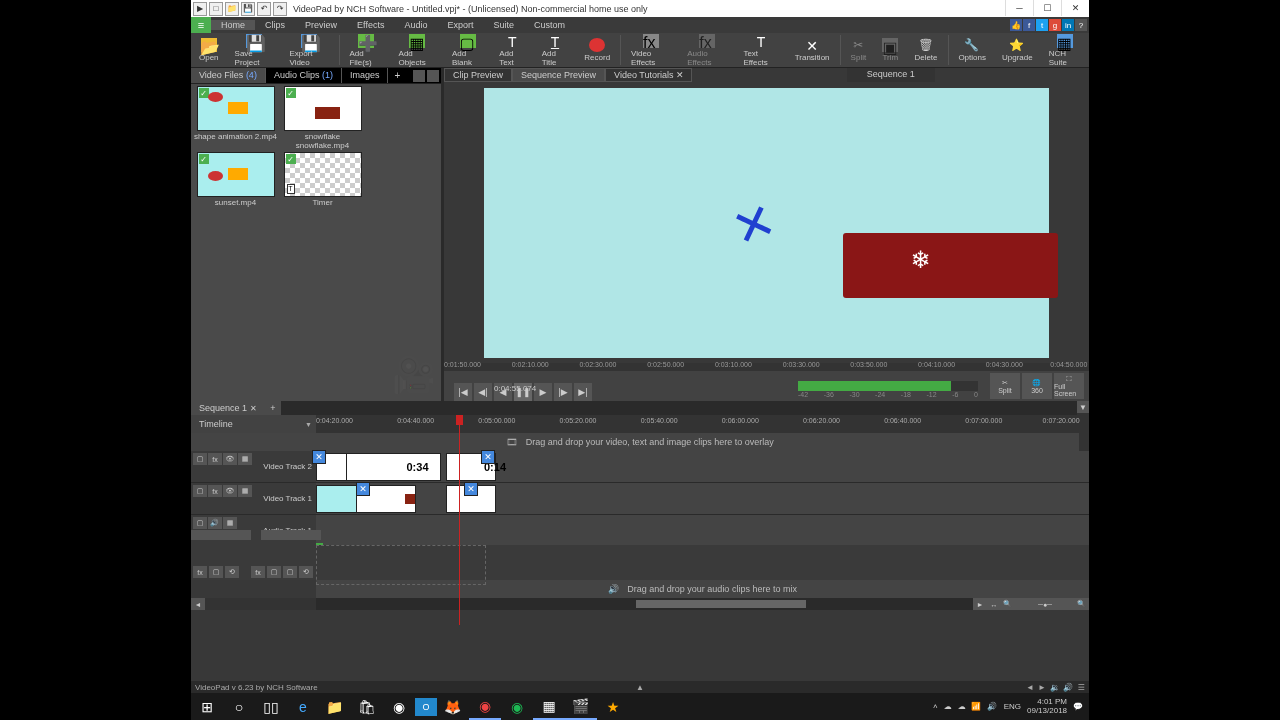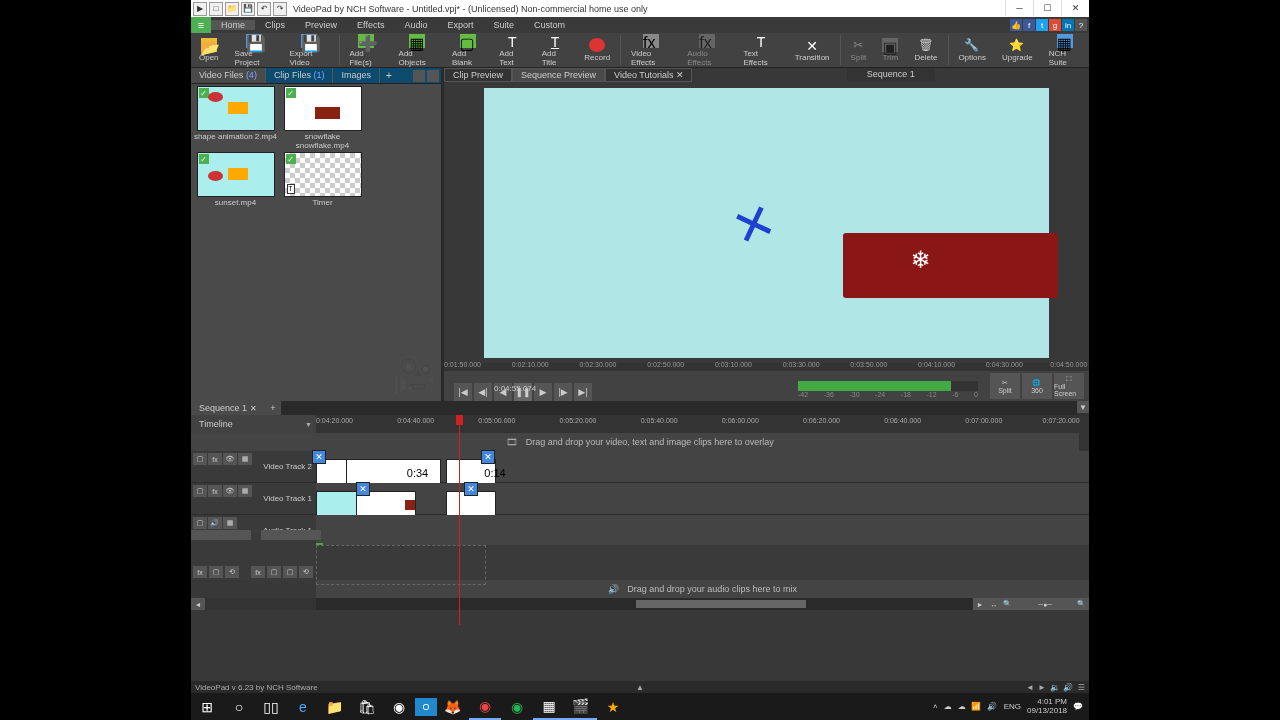--- a/index.html
+++ b/index.html
@@ -17,21 +17,21 @@
 .menu-spacer { flex: 1; }
 .social-icons { display: flex; gap: 1px; margin-right: 2px; }
 .social { width: 12px; height: 12px; font-size: 8px; color: #fff; display: flex; align-items: center; justify-content: center; }
 .toolbar { background: #424242; height: 35px; display: flex; align-items: center; border-bottom: 1px solid #222; }
 .tool-btn { display: flex; flex-direction: column; align-items: center; justify-content: center; padding: 2px 8px; height: 35px; cursor: pointer; }
 .tool-icon { width: 16px; height: 14px; margin-bottom: 1px; }
 .tool-label { font-size: 8px; color: #ccc; }
 .tool-sep { width: 1px; height: 30px; background: #555; margin: 0 2px; }
 .content-area { flex: 1; display: flex; background: #383838; }
 .bin-panel { width: 250px; display: flex; flex-direction: column; }
-.bin-tabs { height: 16px; display: flex; background: #0c4a6e; border-bottom: 1px solid #222; }
+.bin-tabs { height: 16px; display: flex; background: #000000; border-bottom: 1px solid #222; }
 .bin-tab { padding: 2px 8px; font-size: 9px; color: #ccc; border-right: 1px solid #555; cursor: pointer; }
 .bin-tab.active { background: #4a4a4a; }
 .bin-tab-add { padding: 2px 6px; font-size: 10px; color: #ccc; cursor: pointer; }
 .bin-view-icons { margin-left: auto; display: flex; gap: 2px; padding: 2px; }
 .bin-view-btn { width: 12px; height: 12px; background: #555; }
 .bin-items { flex: 1; background: #4a4a4a; padding: 2px; display: flex; flex-wrap: wrap; align-content: flex-start; gap: 2px; }
 .bin-item { width: 85px; display: flex; flex-direction: column; align-items: center; }
 .bin-thumb { width: 78px; height: 45px; background: #aee; position: relative; border: 1px solid #222; }
 .bin-thumb.checker { background: repeating-conic-gradient(#ccc 0% 25%, #fff 0% 50%) 0 0/10px 10px; }
 .bin-check { position: absolute; left: 1px; top: 1px; width: 10px; height: 10px; background: #4caf50; color: #fff; font-size: 8px; display: flex; align-items: center; justify-content: center; }
@@ -72,21 +72,21 @@
 .tl-ruler { flex: 1; position: relative; background: #333; height: 18px; }
 .tl-ruler-tick { position: absolute; font-size: 7px; color: #aaa; top: 2px; }
 .tl-playhead { position: absolute; top: 0; width: 1px; background: #cc2222; z-index: 10; pointer-events: none; }
 .tl-playhead-head { position: absolute; top: 0; left: -3px; width: 7px; height: 10px; background: #cc2222; }
 .tl-overlay-hint { height: 18px; background: #444; display: flex; align-items: center; justify-content: center; font-size: 9px; color: #bbb; position: relative; }
 .track-row { display: flex; height: 32px; border-bottom: 1px solid #2a2a2a; position: relative; }
 .track-controls { width: 65px; display: flex; gap: 1px; background: #3a3a3a; align-items: flex-start; padding: 2px; }
 .track-ctrl-btn { width: 14px; height: 12px; background: #555; font-size: 7px; color: #ccc; display: flex; align-items: center; justify-content: center; }
 .track-name { width: 60px; font-size: 8px; color: #ccc; display: flex; align-items: center; justify-content: flex-end; padding-right: 4px; background: #3a3a3a; }
 .track-content { flex: 1; position: relative; background: #444; }
-.clip { position: absolute; height: 28px; top: 8px; border: 1px solid #222; background: #aee; display: flex; align-items: center; justify-content: center; font-size: 11px; font-weight: normal; color: #000; padding-left: 48px; }
+.clip { position: absolute; height: 28px; top: 2px; border: 1px solid #222; background: #aee; display: flex; align-items: center; justify-content: center; font-size: 11px; font-weight: bold; color: #000; padding-left: 48px; }
 .clip.white { background: #fff; }
 .clip.thumb { background: #aee; }
 .trans-icon { position: absolute; width: 14px; height: 14px; background: #4488dd; border: 1px solid #222; top: -1px; font-size: 9px; color: #fff; display: flex; align-items: center; justify-content: center; }
 .audio-track-row { display: flex; height: 30px; }
 .audio-track-controls { width: 65px; display: flex; gap: 1px; background: #3a3a3a; padding: 2px; }
 .audio-track-name { width: 60px; font-size: 8px; color: #ccc; display: flex; align-items: center; justify-content: flex-end; padding-right: 4px; background: #3a3a3a; }
 .audio-track-content { flex: 1; background: #444; position: relative; }
 .vol-bars { position: absolute; left: -125px; top: 15px; display: flex; gap: 10px; }
 .vol-bar { width: 60px; height: 10px; background: #555; }
 .spacer-row { height: 35px; display: flex; }
@@ -234,21 +234,21 @@
         <div class="tool-icon" style="background:#59d">▦</div>
         <span class="tool-label">NCH Suite</span>
       </div>
   </div>
 
   <div class="content-area">
 
     <div class="bin-panel">
       <div class="bin-tabs">
         <div class="bin-tab active"><span>Video Files</span> <span style="color:#7af">(4)</span></div>
-        <div class="bin-tab"><span>Clip Files</span> <span style="color:#7af">(1)</span></div>
+        <div class="bin-tab"><span>Audio Clips</span> <span style="color:#7af">(1)</span></div>
         <div class="bin-tab">Images</div>
         <div class="bin-tab-add">+</div>
         <div class="bin-view-icons">
           <div class="bin-view-btn"></div>
           <div class="bin-view-btn"></div>
         </div>
       </div>
       <div class="bin-items" style="position:relative">
         <div class="bin-item">
           <div class="bin-thumb">

